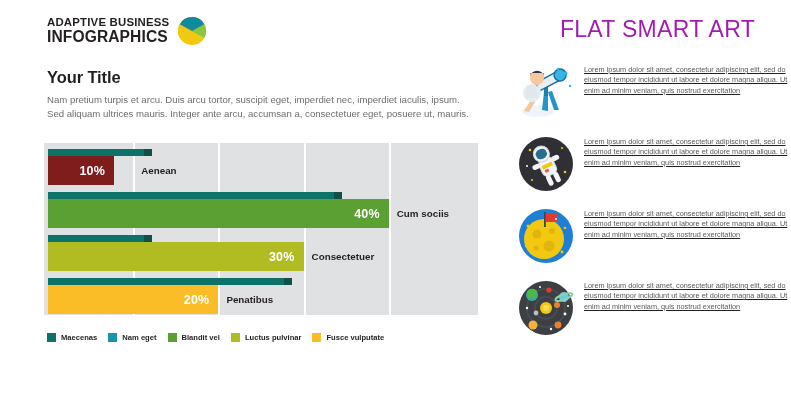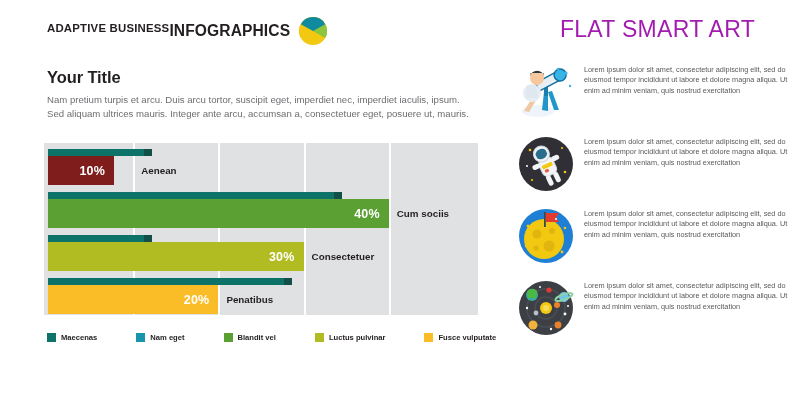--- a/index.html
+++ b/index.html
@@ -25,21 +25,21 @@
 
   
   #brand {
     position: absolute;
     left: 47px; top: 16px;
     display: flex;
     align-items: center;
   }
   #brand-text {
     display: flex;
-    flex-direction: row;
+    flex-direction: column;
     line-height: 1.02;
   }
   #brand-text .line1 {
     font-size: 11.4px;
     font-weight: bold;
     letter-spacing: 0.2px;
     color: #231f20;
   }
   #brand-text .line2 {
     font-size: 15.6px;
@@ -131,21 +131,20 @@
     white-space: nowrap;
   }
 
   
   #legend {
     position: absolute;
     left: 47px; top: 333px;
     width: 440px;
     display: flex;
     align-items: flex-start;
-    gap: 28px;
   }
   .legend-item {
     display: flex;
     align-items: center;
     margin-right: 11px;
   }
   .legend-swatch {
     width: 9px; height: 9px;
     margin-right: 5px;
     flex: none;
@@ -172,20 +171,21 @@
     white-space: nowrap;
     font-weight: normal;
   }
   .feature-row {
     position: absolute;
     left: 18px;
     width: 273px;
     height: 68px;
     display: flex;
     align-items: flex-start;
+    text-decoration: underline;
   }
   .feature-icon {
     width: 56px; height: 56px;
     flex: none;
     margin-top: 2px;
   }
   .feature-text {
     margin-left: 10px;
     font-size: 7.3px;
     line-height: 10.4px;

